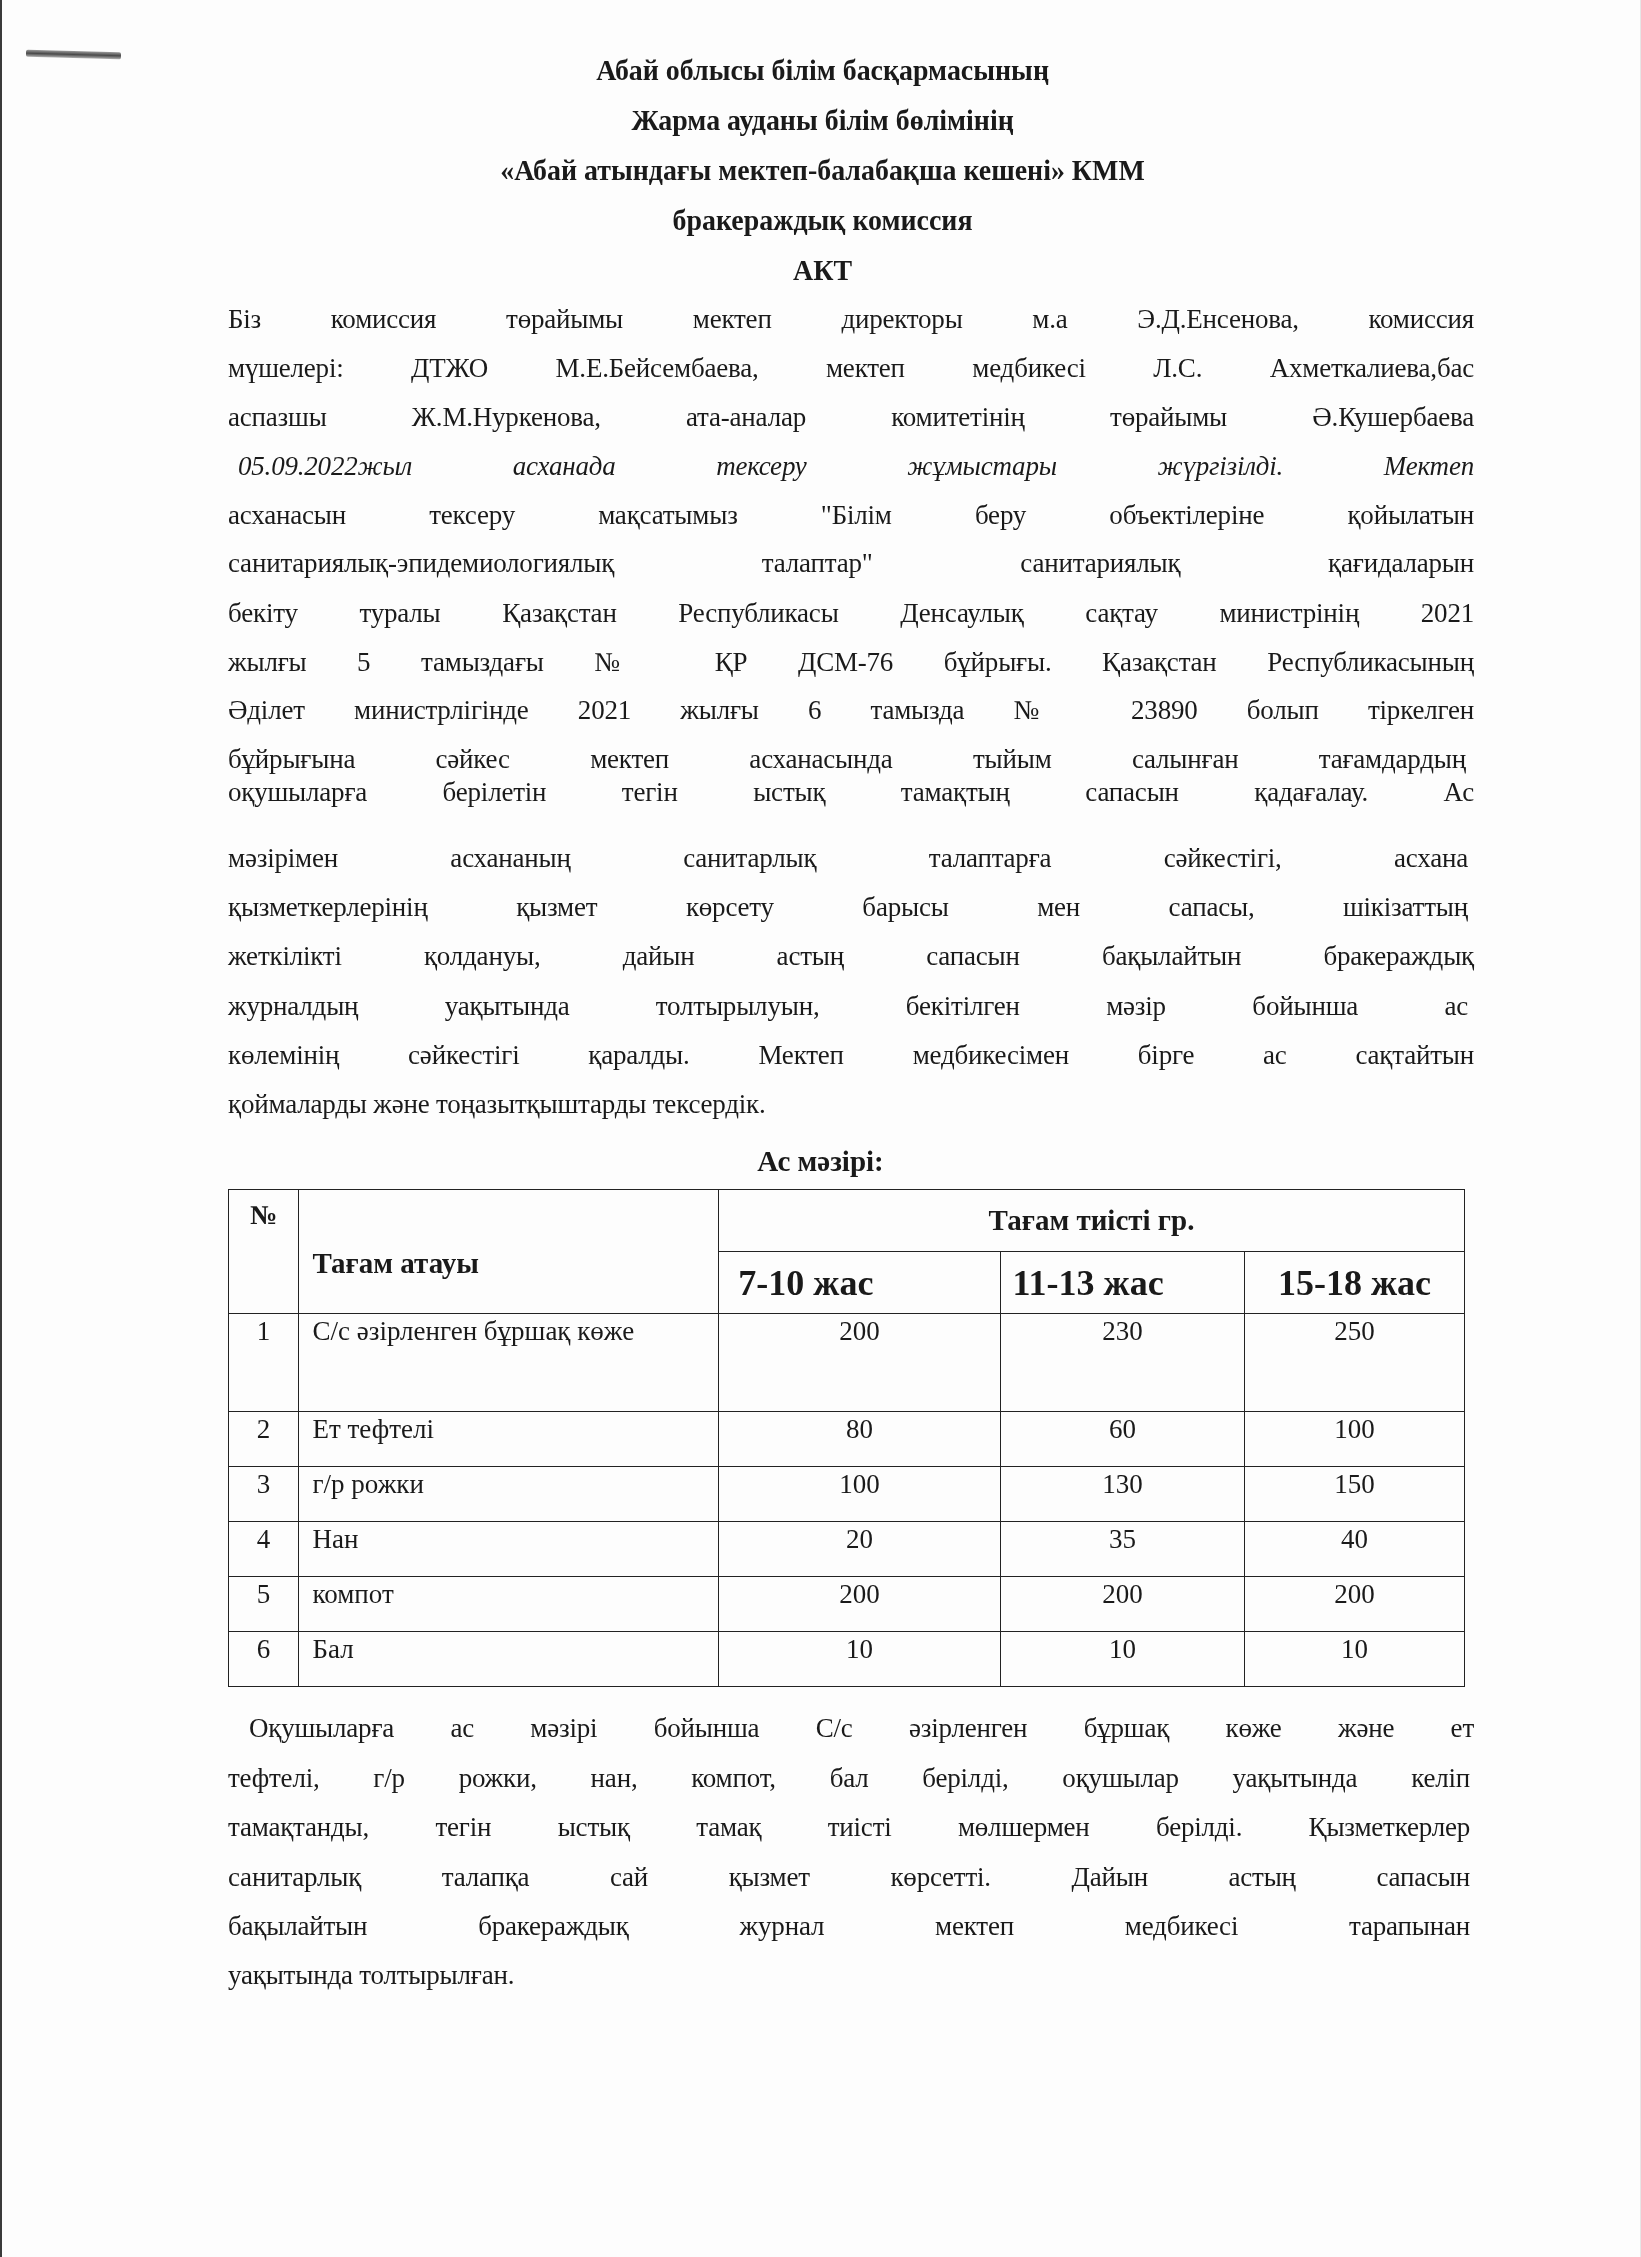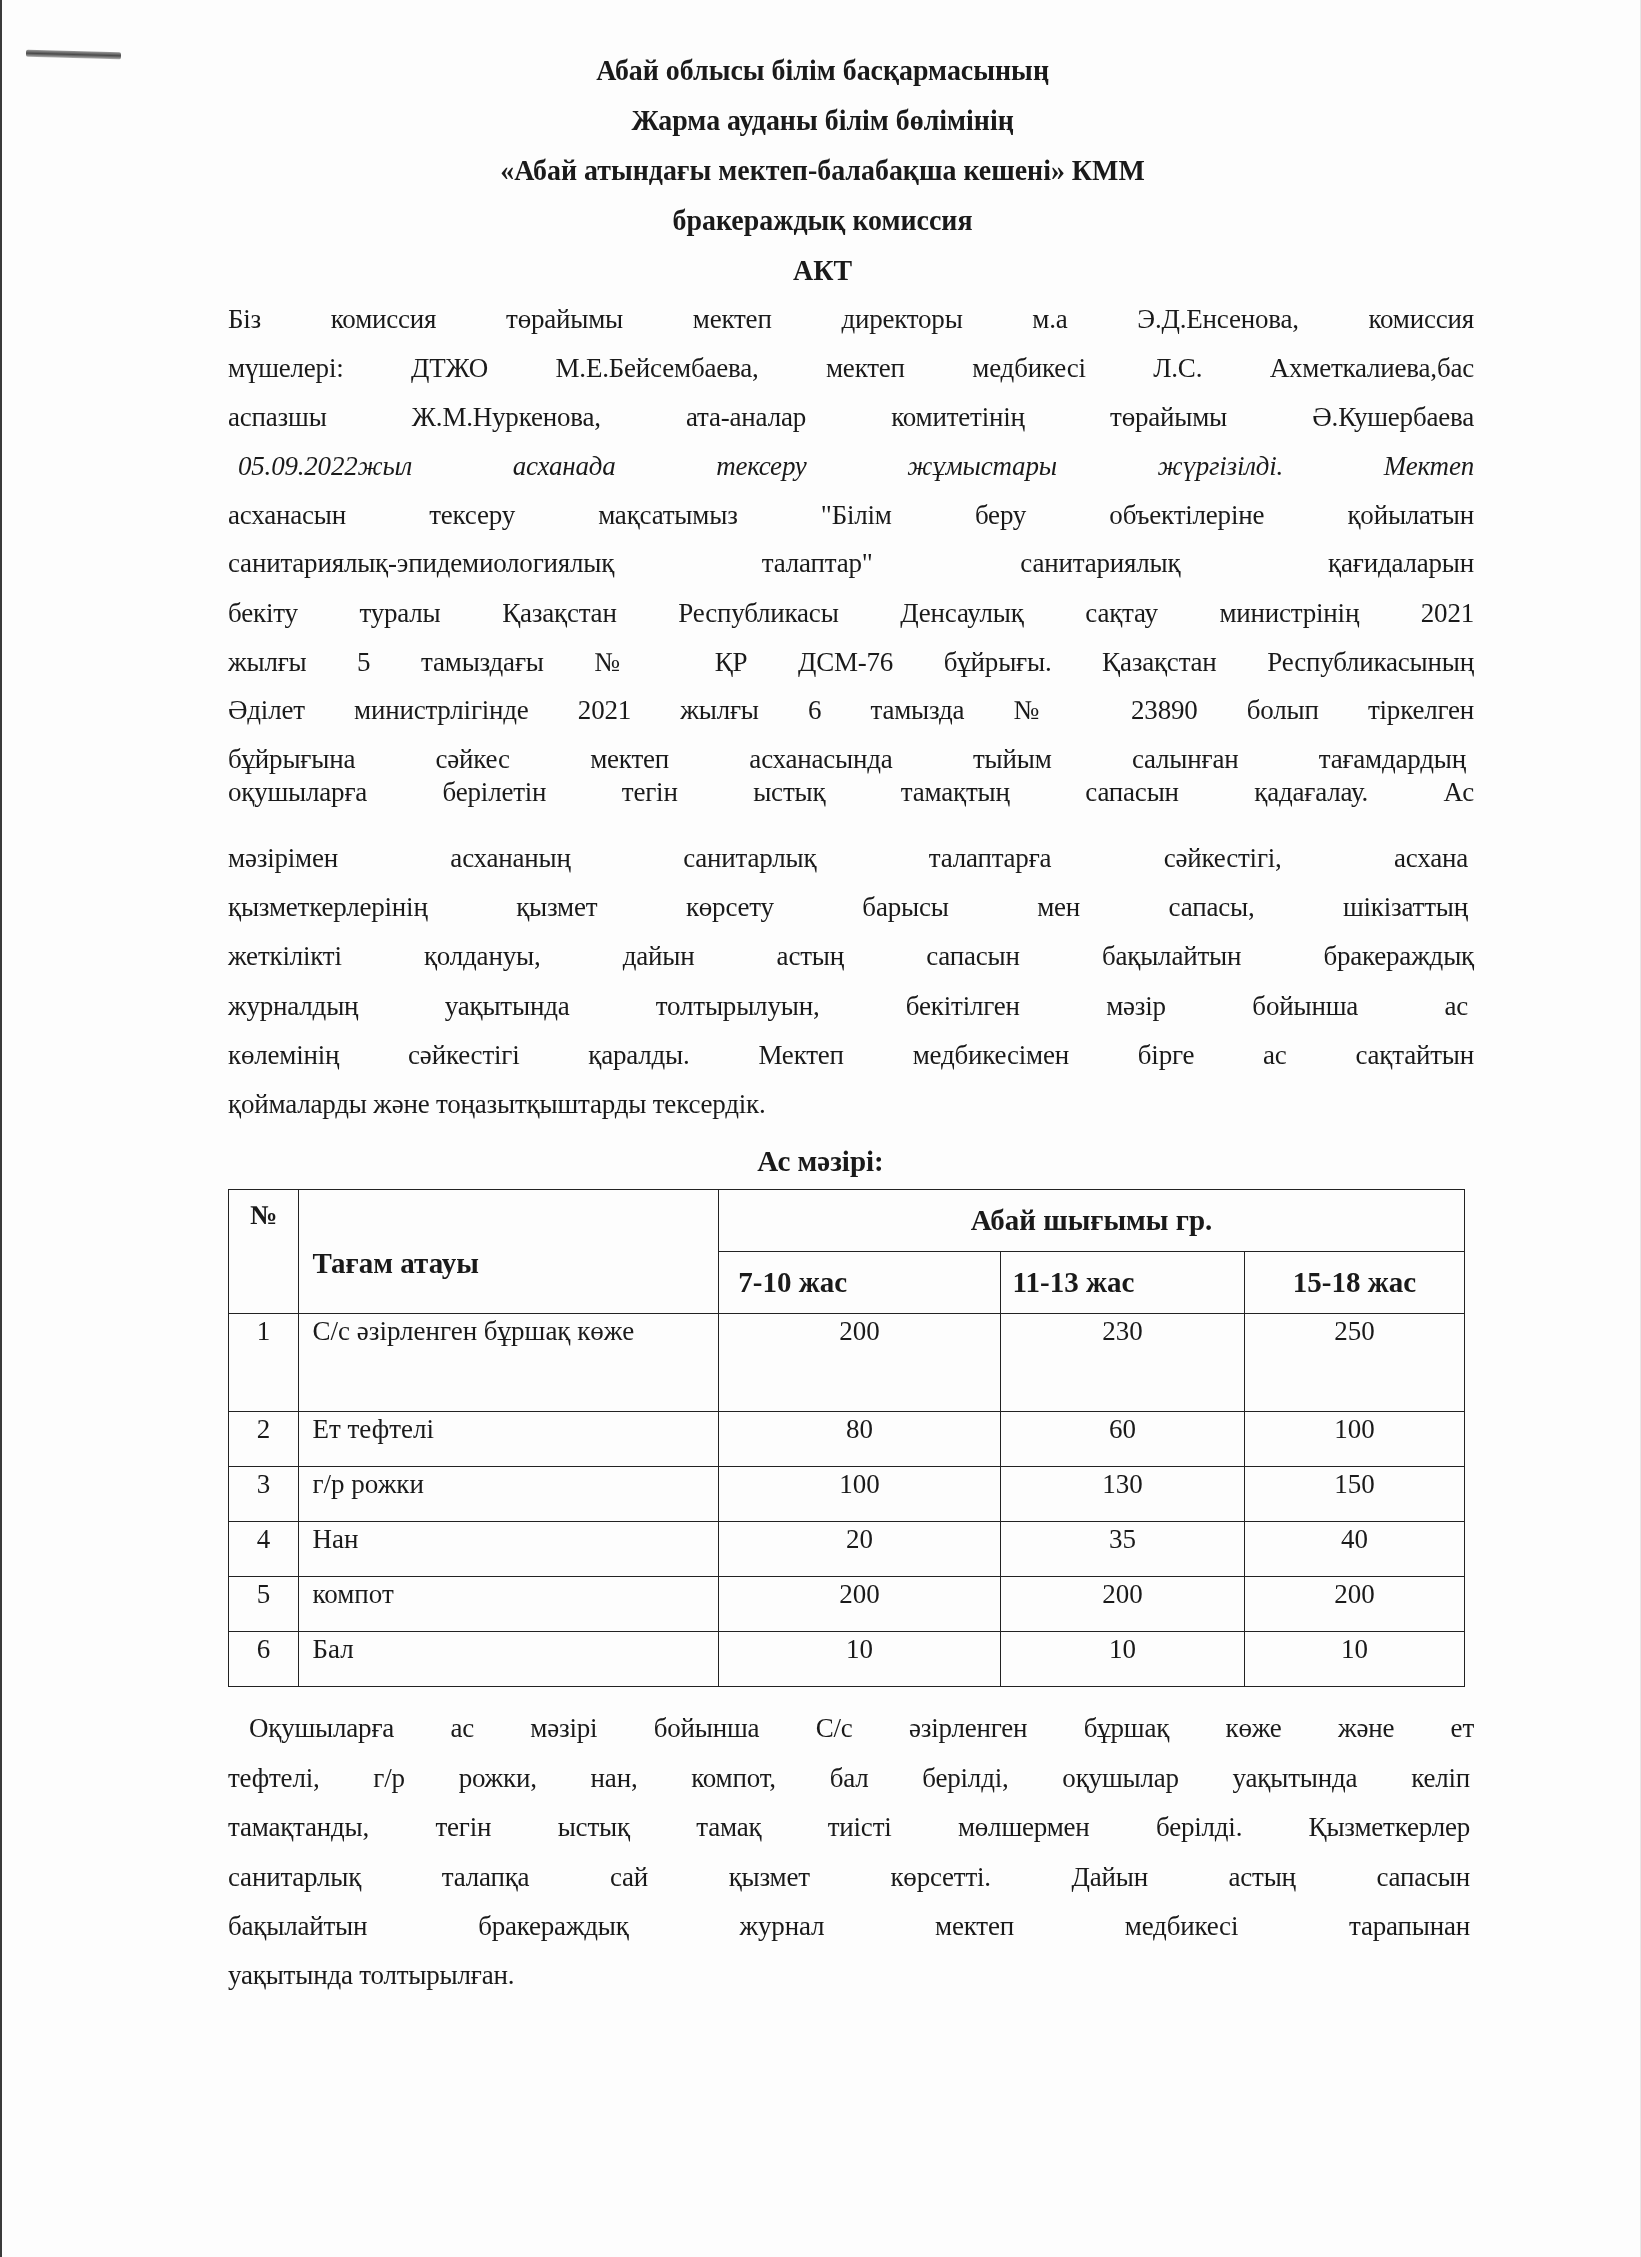--- a/index.html
+++ b/index.html
@@ -29,21 +29,21 @@
     font-weight: bold; font-size: 29px; line-height: 37px; }
 
   table.menu { position: absolute; left: 228px; top: 1189px; border-collapse: collapse;
     font-size: 27px; }
   table.menu td, table.menu th { border: 1.9px solid #222; padding: 0; vertical-align: top; }
   table.menu th { font-weight: bold; }
   .c-no { width: 70px; } .c-name { width: 420px; } .c-a { width: 282px; } .c-b { width: 244px; } .c-c { width: 220px; }
   .hdr-no { height: 113px; text-align: center; padding-top: 9.7px !important; font-size: 27px; }
   .hdr-name { vertical-align: middle !important; text-align: left; padding-left: 13.5px !important; padding-top: 25px !important; font-size: 29px; }
   .hdr-group { height: 55px; text-align: center; vertical-align: middle !important; font-size: 29px; }
-  .hdr-age { height: 54px; text-align: left; vertical-align: middle !important; padding-left: 11.6px !important; font-size: 29px; }
+  .hdr-age { height: 54px; text-align: left; vertical-align: middle !important; padding-left: 11.6px !important; font-size: 36px; }
   .hdr-age.first { padding-left: 19.3px !important; }
   .hdr-age.third { text-align: center; padding-left: 0 !important; }
   .row td { height: 54px; line-height: 35px; padding-top: 7.7px; }
   .row.tall td { height: 97px; }
   .cell-no { text-align: center; }
   .cell-name { padding-left: 13.5px !important; padding-right: 5.8px !important; }
   .cell-name.just { text-align: justify; }
   .cell-val { text-align: center; }
 </style>
 </head>
@@ -88,21 +88,21 @@
     <col class="c-no">
       <col class="c-name">
       <col class="c-a">
       <col class="c-b">
       <col class="c-c">
   </colgroup>
   <tbody>
       <tr>
     <th class="hdr-no" rowspan="2">№</th>
     <th class="hdr-name" rowspan="2">Тағам атауы</th>
-    <th class="hdr-group" colspan="3">Абай шығымы  гр.</th>
+    <th class="hdr-group" colspan="3">Тағам тиісті  гр.</th>
   </tr>
   <tr>
     <th class="hdr-age first">7-10 жас</th>
     <th class="hdr-age">11-13 жас</th>
     <th class="hdr-age third">15-18 жас</th>
   </tr>
   <tr class="row tall">
     <td class="cell-no">1</td>
     <td class="cell-name just">С/с әзірленген бұршақ көже</td>
     <td class="cell-val">200</td>

